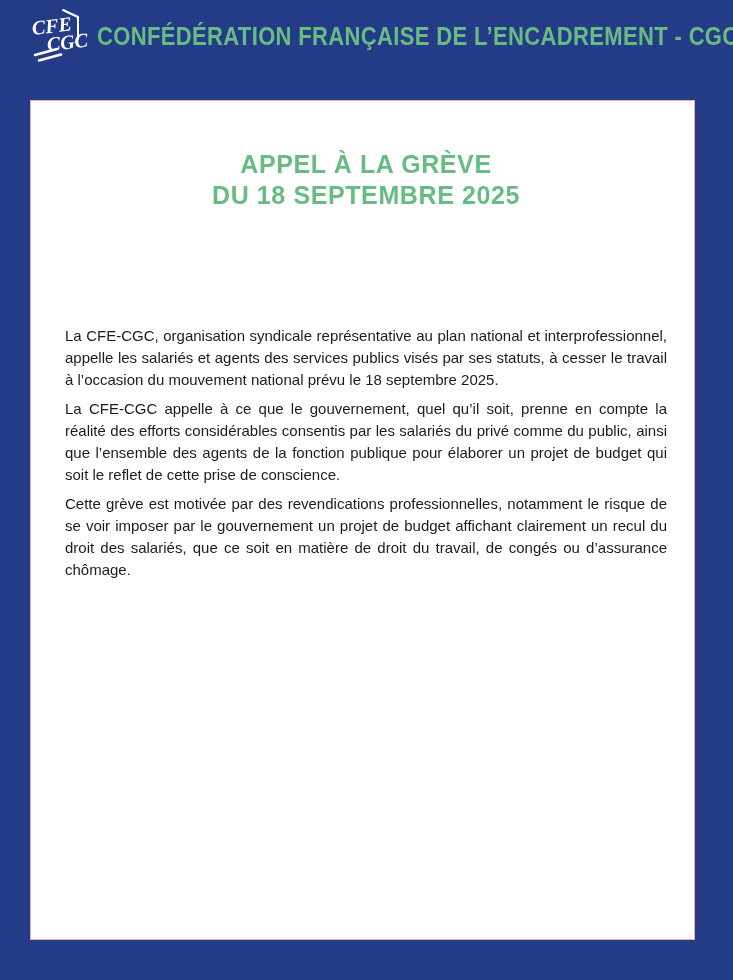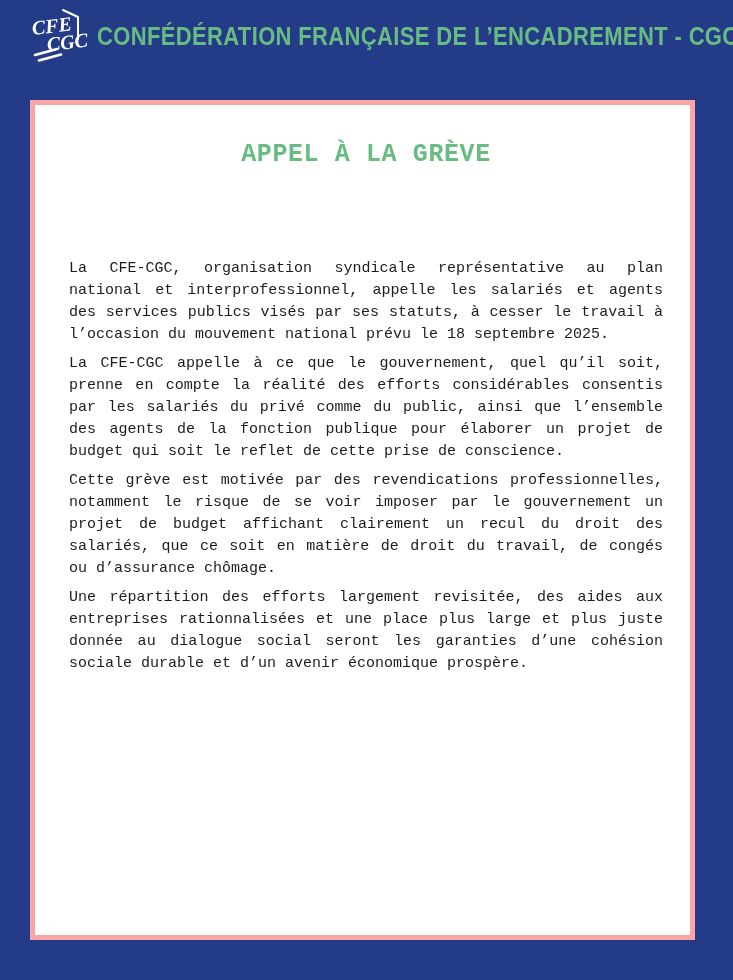--- a/index.html
+++ b/index.html
@@ -37,33 +37,32 @@
     white-space: nowrap;
     transform: scaleX(0.88);
     transform-origin: left center;
   }
 
   
   .sheet {
     position: absolute; left: 30px; top: 100px;
     width: 665px; height: 840px;
     background: var(--page-white);
-    border: 5px solid #fca5a5;
-    padding: 34px 27px 0 34px;
-    font-family: Liberation Mono, monospace;
+    border: 1px solid #fca5a5;
+    padding: 48px 27px 0 34px;
   }
   .doc-title {
     text-align: center;
     color: var(--brand-green);
     font-weight: bold;
     font-size: 25px;
     line-height: 31px;
     letter-spacing: 0.6px;
   }
-  .doc-body { margin-top: 88px; }
+  .doc-body { margin-top: 114px; }
   .doc-body p {
     font-size: 15px;
     line-height: 22px;
     text-align: justify;
     color: var(--body-text);
     margin: 0 0 7px 0;
   }
 </style>
 </head>
 <body>
@@ -83,22 +82,22 @@
           <text x="20" y="42" font-size="20">CGC</text>
         </g>
       </svg>
     </div>
     <h1 class="header-title">CONFÉDÉRATION FRANÇAISE DE L’ENCADREMENT - CGC</h1>
   </header>
 
   <main class="sheet">
     <div class="doc-title">
       <div>APPEL À LA GRÈVE</div>
+      <div>DU 18 SEPTEMBRE 2025</div>
     </div>
     <div class="doc-body">
       <p>La CFE-CGC, organisation syndicale représentative au plan national et interprofessionnel, appelle les salariés et agents des services publics visés par ses statuts, à cesser le travail à l’occasion du mouvement national prévu le 18 septembre 2025.</p>
       <p>La CFE-CGC appelle à ce que le gouvernement, quel qu’il soit, prenne en compte la réalité des efforts considérables consentis par les salariés du privé comme du public, ainsi que l’ensemble des agents de la fonction publique pour élaborer un projet de budget qui soit le reflet de cette prise de conscience.</p>
       <p>Cette grève est motivée par des revendications professionnelles, notamment le risque de se voir imposer par le gouvernement un projet de budget affichant clairement un recul du droit des salariés, que ce soit en matière de droit du travail, de congés ou d’assurance chômage.</p>
-      <p>Une répartition des efforts largement revisitée, des aides aux entreprises rationnalisées et une place plus large et plus juste donnée au dialogue social seront les garanties d’une cohésion sociale durable et d’un avenir économique prospère.</p>
     </div>
   </main>
 
 </div>
 
 </body></html>

